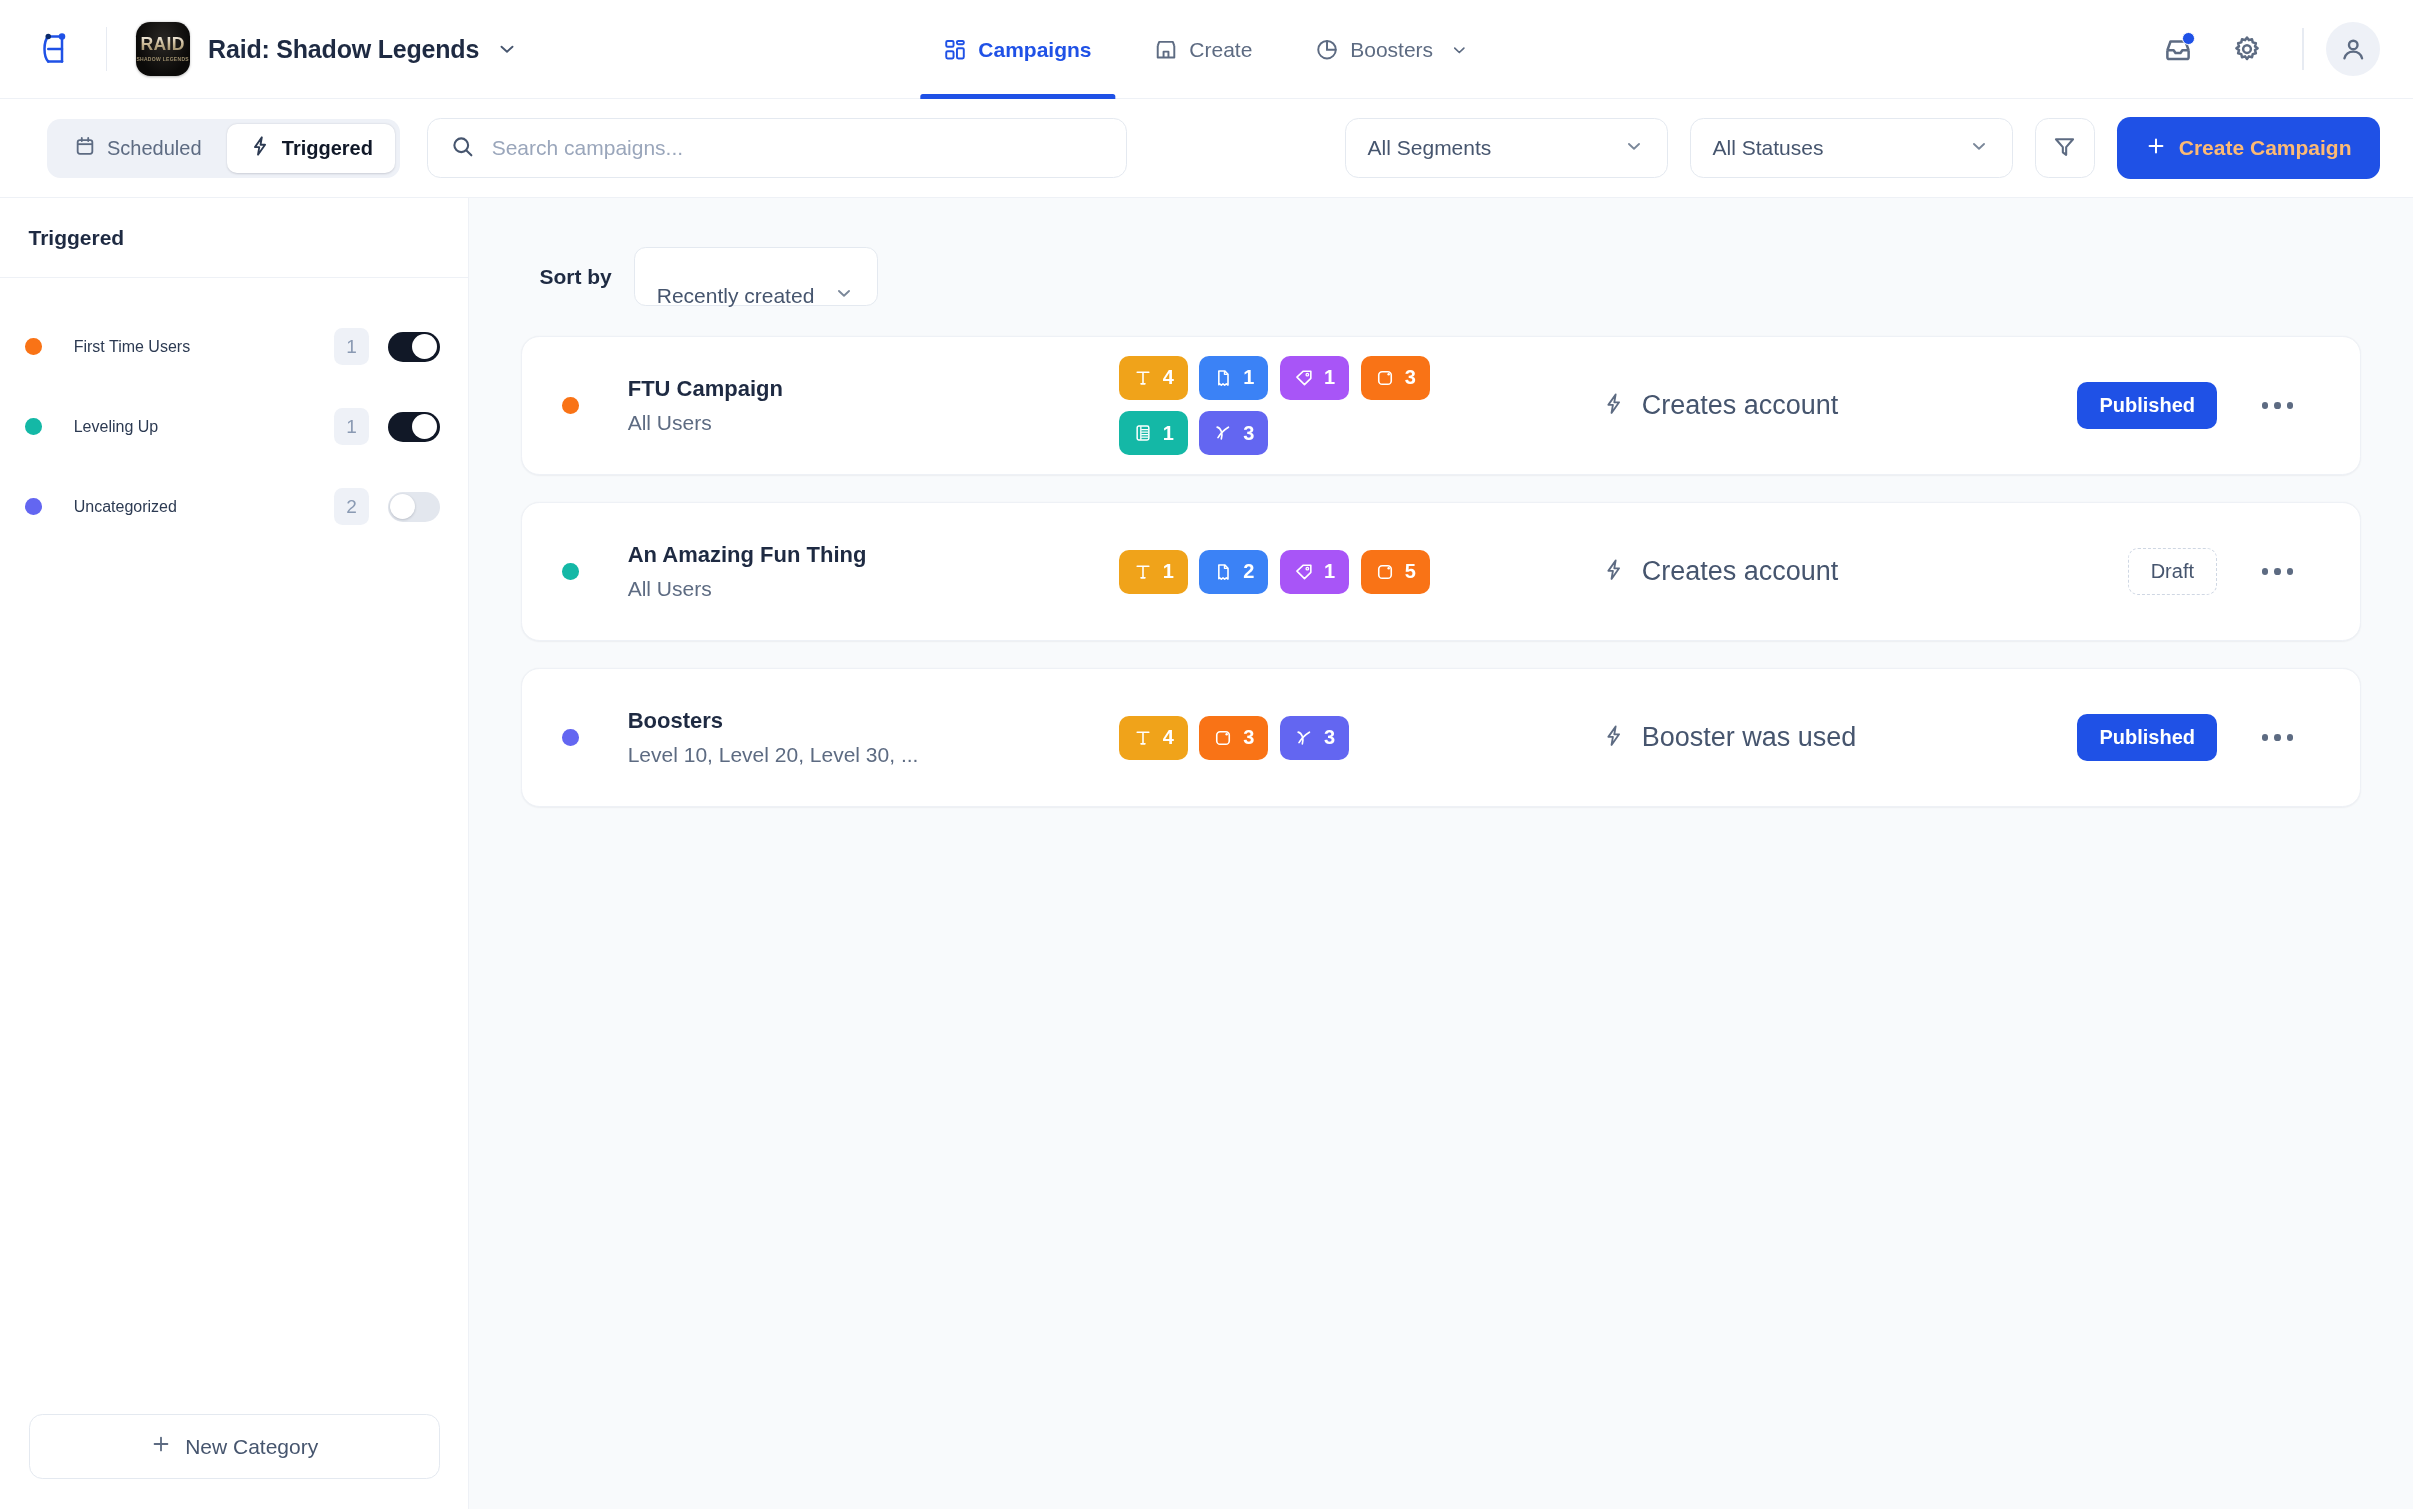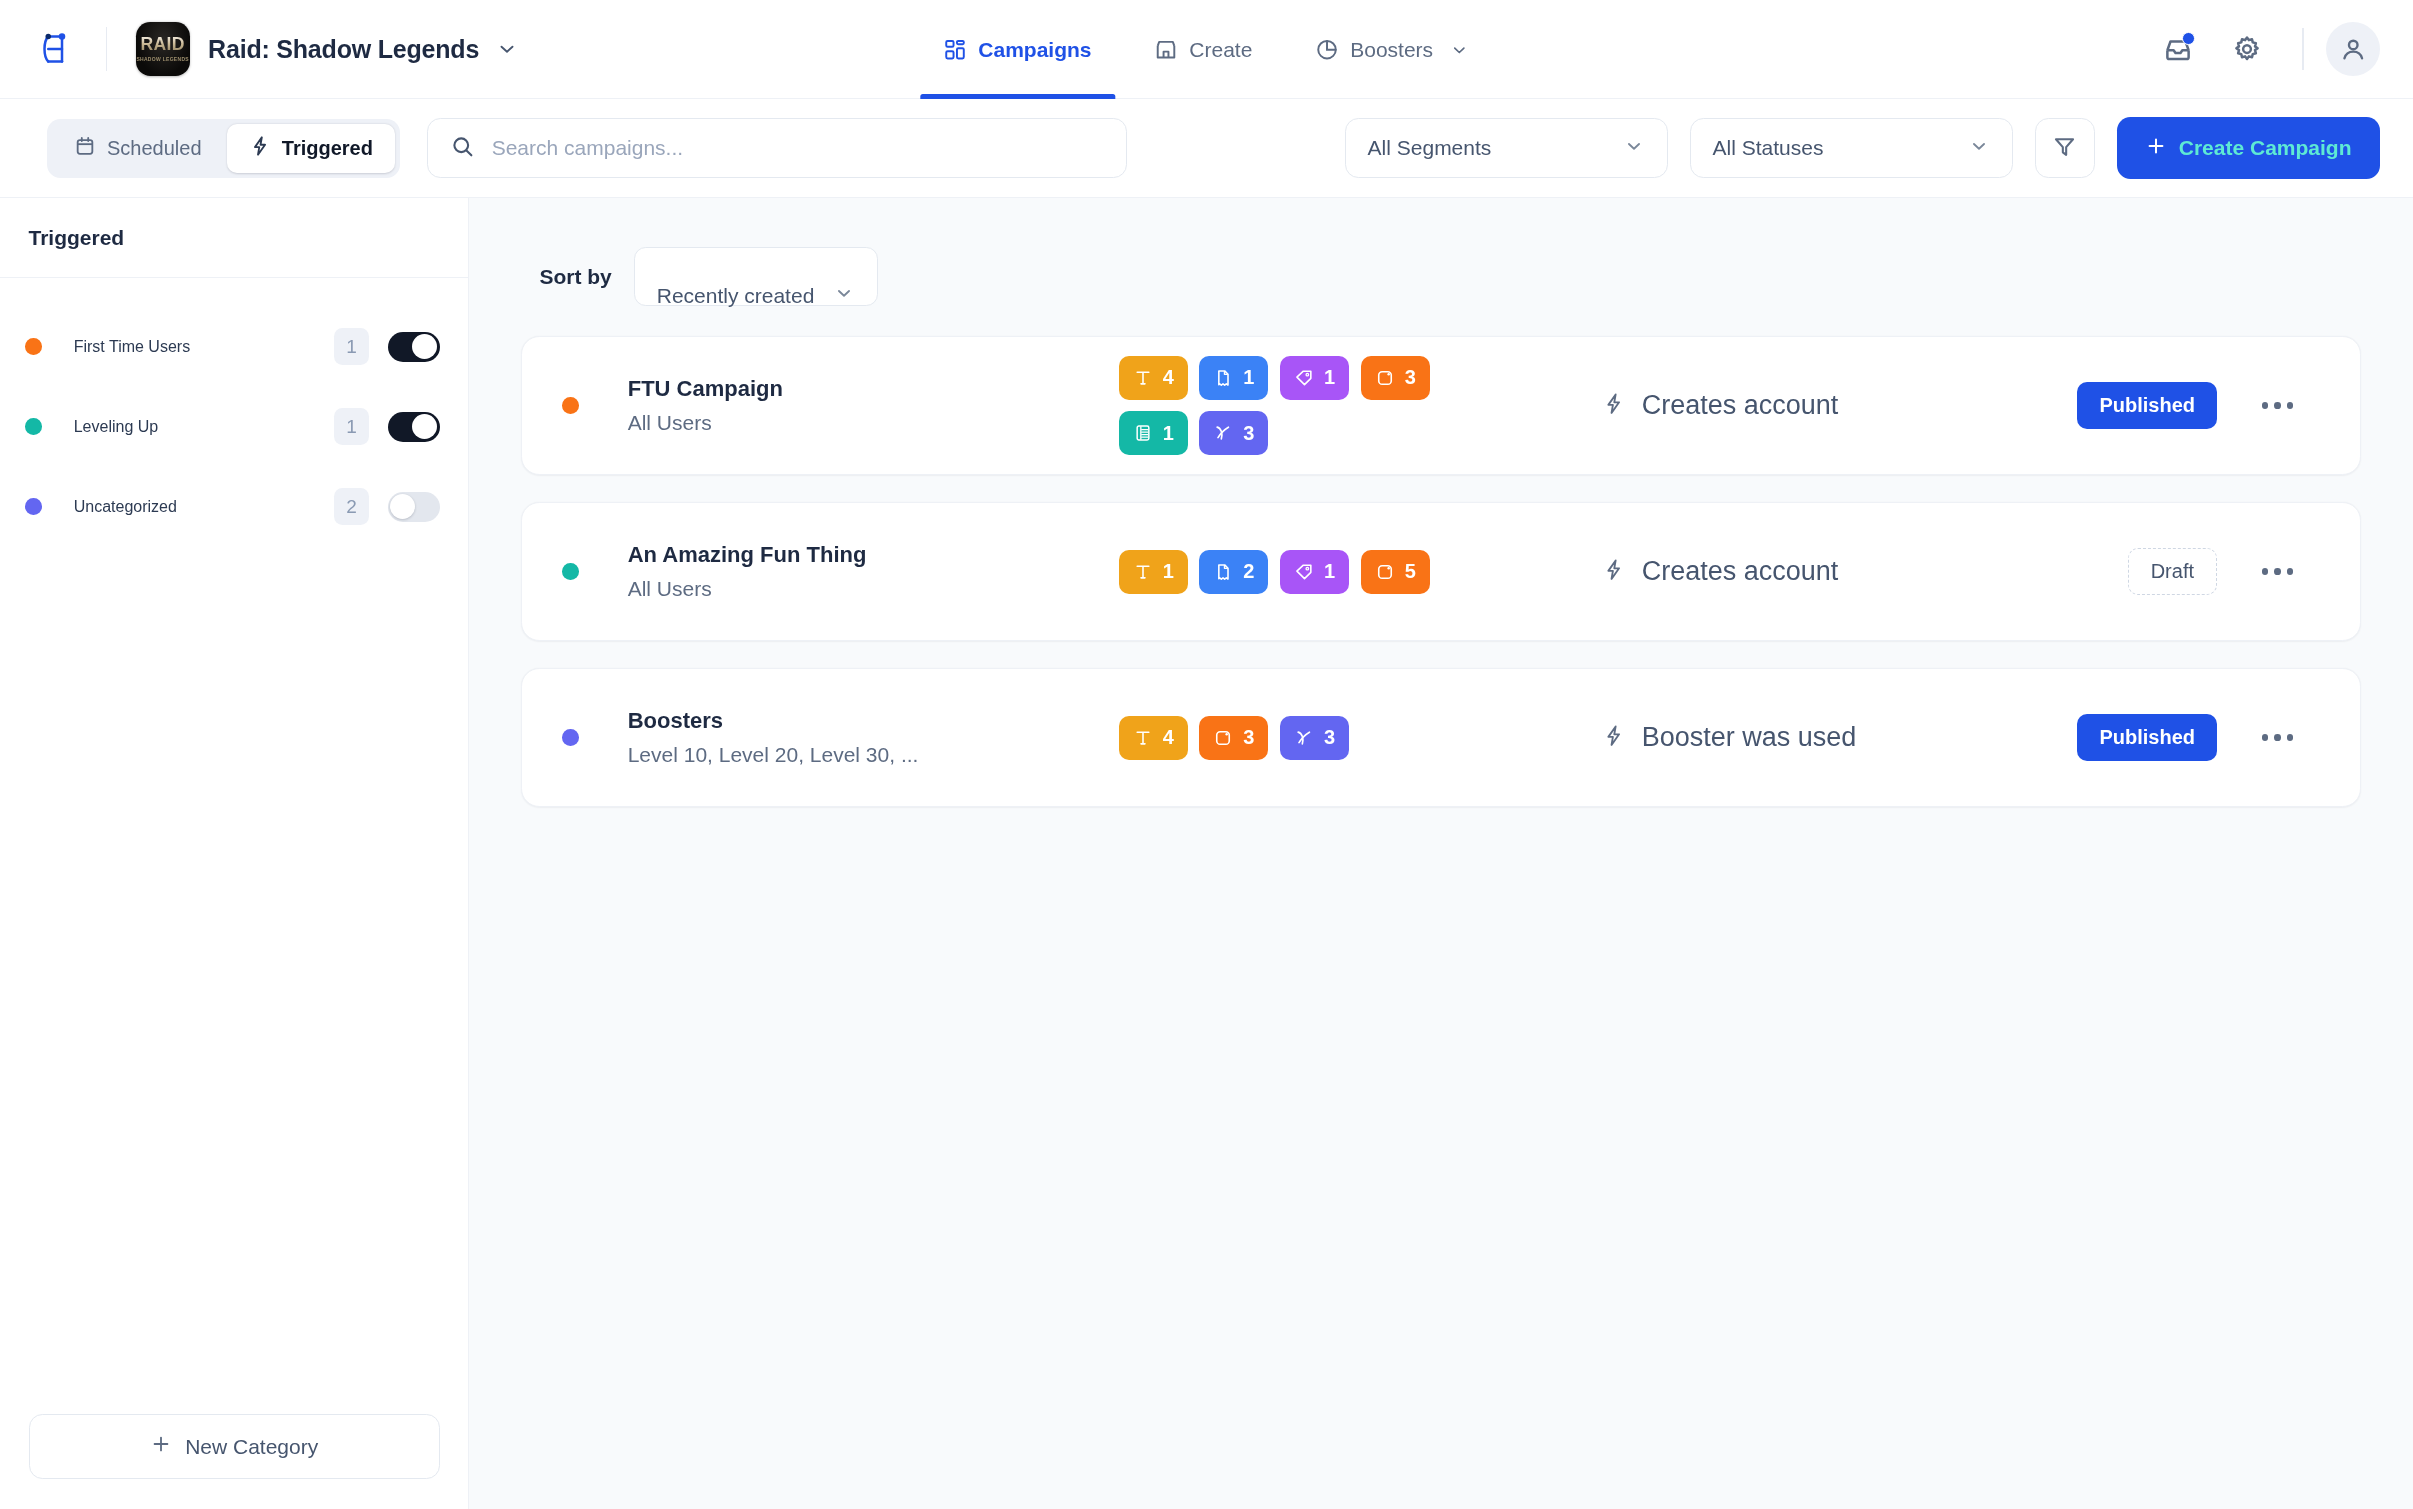--- a/index.html
+++ b/index.html
@@ -139,21 +139,21 @@
     display: flex; align-items: center; justify-content: space-between;
     padding: 0 22px; cursor: pointer;
   }
   .select-box span { font-size: 21px; color: #46556e; }
   .icon-btn-sq {
     width: 60px; height: 60px;
     border: 1.7px solid #e4e9f0; border-radius: 13.4px; background: #fff;
     display: flex; align-items: center; justify-content: center; cursor: pointer;
   }
   .btn-primary {
-    height: 62px; border-radius: 13.4px; background: #1f51e6; color: #5eead4;
+    height: 62px; border-radius: 13.4px; background: #1f51e6; color: #fdba74;
     display: flex; align-items: center; gap: 11.7px;
     padding: 0 28.5px; font-size: 21px; font-weight: 600; cursor: pointer;
     border: 0; font-family: "Liberation Sans", sans-serif; white-space: nowrap;
   }
 
   
   .body { flex: 1; display: flex; min-height: 0; }
 
   
   .sidebar {

